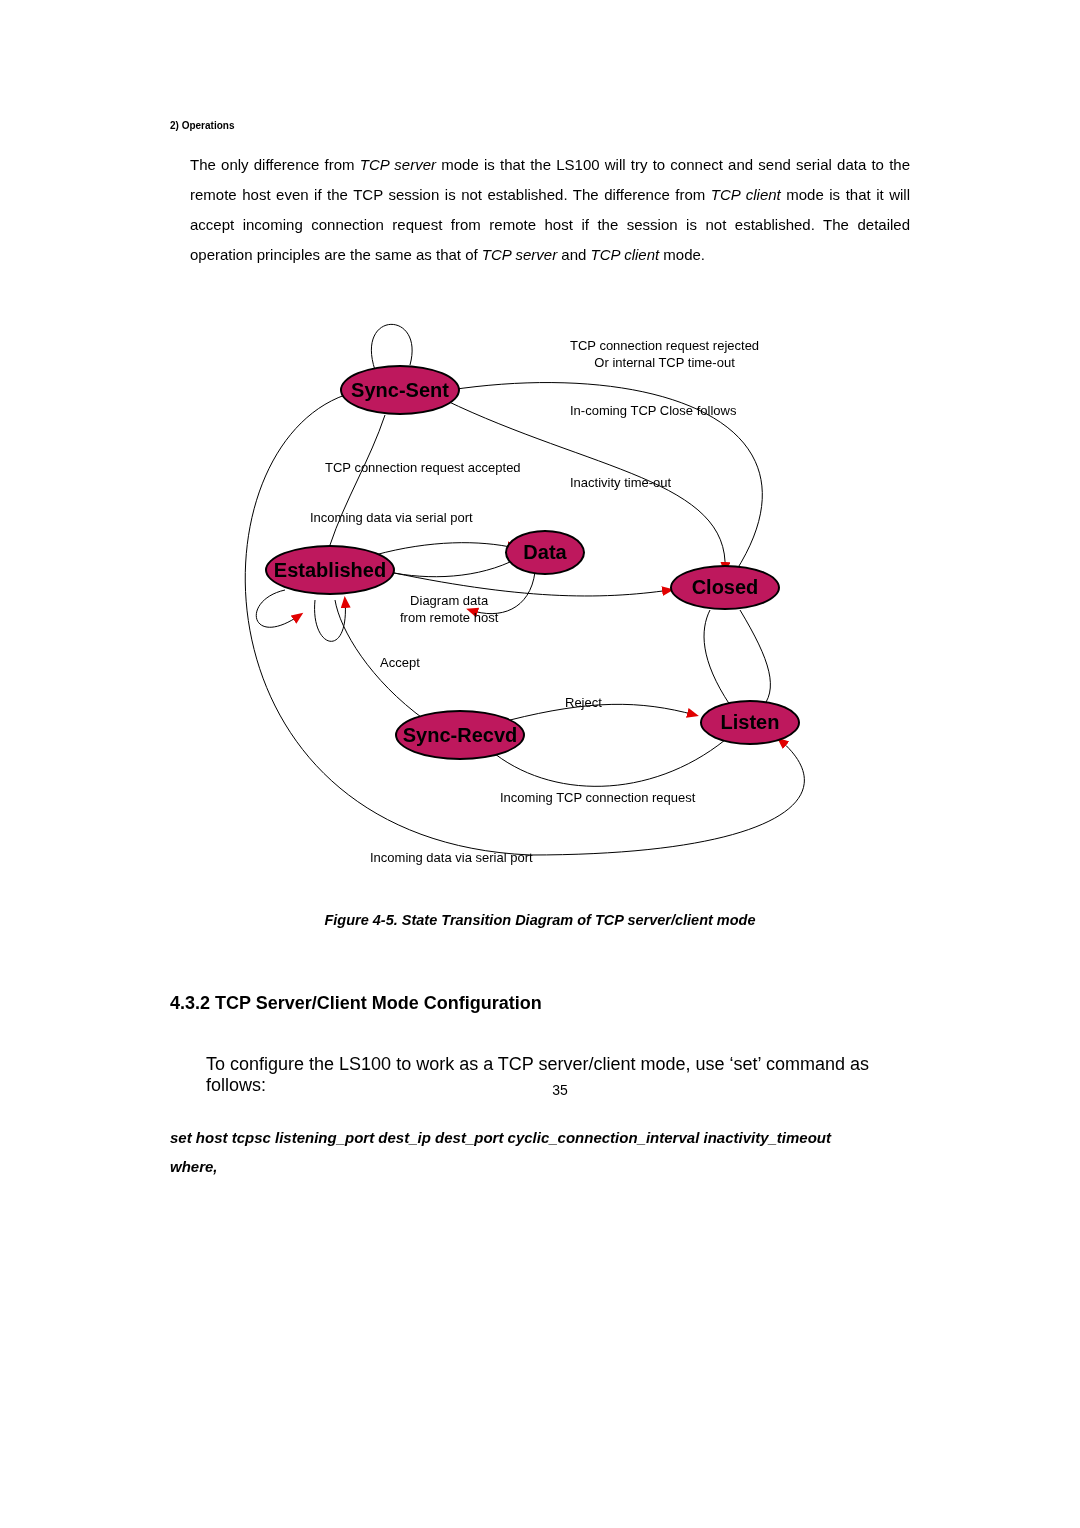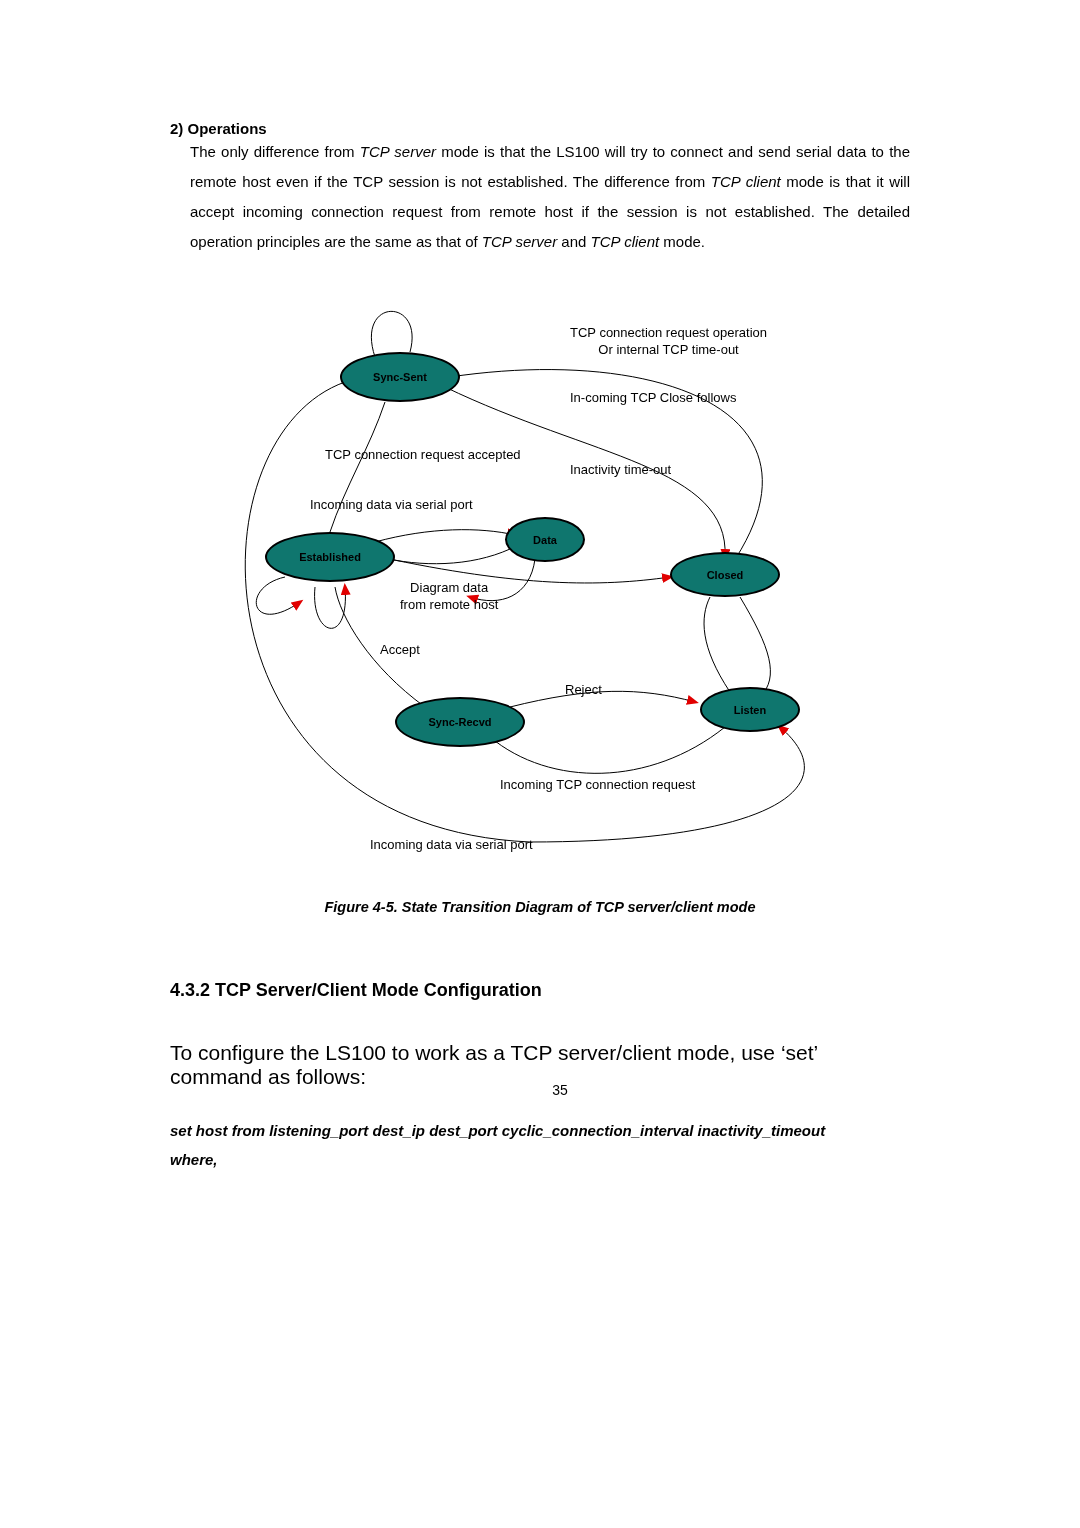--- a/index.html
+++ b/index.html
@@ -9,22 +9,22 @@
     background: #ffffff;
     font-family: Arial, Helvetica, sans-serif;
     color: #000000;
     position: relative;
   }
   .page {
     padding: 120px 170px 0 170px;
   }
   .h-ops {
     font-weight: bold;
-    font-size: 15px;
-    margin-bottom: 0;
+    font-size: 10px;
+    margin-bottom: 19px;
   }
   .body-para {
     font-size: 15px;
     line-height: 2.0;
     text-align: justify;
     margin-bottom: 28px;
     margin-left: 20px;
   }
   .italic { font-style: italic; }
 
@@ -37,26 +37,26 @@
   .diagram-wrap svg {
     position: absolute;
     top: 0; left: 0;
     width: 100%;
     height: 100%;
   }
   .state {
     position: absolute;
     border: 2.5px solid #000;
     border-radius: 50%;
-    background: #0f766e;
+    background: #be185d;
     display: flex;
     align-items: center;
     justify-content: center;
     font-weight: bold;
-    font-size: 11px;
+    font-size: 20px;
   }
   .dlabel {
     position: absolute;
     font-size: 13px;
     text-align: center;
     line-height: 1.3;
     white-space: nowrap;
   }
   .fig-caption {
     font-style: italic;
@@ -66,22 +66,23 @@
     font-weight: bold;
   }
 
   .h-sub {
     font-weight: bold;
     font-size: 18px;
     margin-top: 65px;
     margin-bottom: 40px;
   }
   .body-line {
-    font-size: 21px;
+    font-size: 18px;
     margin-bottom: 28px;
+    margin-left: 36px;
   }
   .cmd {
     font-weight: bold;
     font-style: italic;
     font-size: 15px;
     line-height: 1.9;
   }
   .page-num {
     position: absolute;
     bottom: 430px;
@@ -148,21 +149,21 @@
     </svg>
 
     <div class="state" style="left:170px; top:65px; width:120px; height:50px;">Sync-Sent</div>
     <div class="state" style="left:95px; top:245px; width:130px; height:50px;">Established</div>
     <div class="state" style="left:335px; top:230px; width:80px; height:45px;">Data</div>
     <div class="state" style="left:500px; top:265px; width:110px; height:45px;">Closed</div>
     <div class="state" style="left:225px; top:410px; width:130px; height:50px;">Sync-Recvd</div>
     <div class="state" style="left:530px; top:400px; width:100px; height:45px;">Listen</div>
 
     <div class="dlabel" style="left:400px; top:38px;">
-      <span>TCP connection request operation</span><br>
+      <span>TCP connection request rejected</span><br>
       <span>Or internal TCP time-out</span>
     </div>
     <div class="dlabel" style="left:400px; top:103px;">In-coming TCP Close follows</div>
     <div class="dlabel" style="left:155px; top:160px;">TCP connection request accepted</div>
     <div class="dlabel" style="left:400px; top:175px;">Inactivity time-out</div>
     <div class="dlabel" style="left:140px; top:210px;">Incoming data via serial port</div>
     <div class="dlabel" style="left:230px; top:293px;">
       <span>Diagram data</span><br>
       <span>from remote host</span>
     </div>
@@ -172,18 +173,18 @@
     <div class="dlabel" style="left:200px; top:550px;">Incoming data via serial port</div>
   </div>
 
   <div class="fig-caption">Figure 4-5. State Transition Diagram of TCP server/client mode</div>
 
   <div class="h-sub">4.3.2 TCP Server/Client Mode Configuration</div>
 
   <p class="body-line">To configure the LS100 to work as a TCP server/client mode, use ‘set’ command as follows:</p>
 
   <p class="cmd">
-    <span>set host from listening_port dest_ip dest_port cyclic_connection_interval inactivity_timeout</span><br>
+    <span>set host tcpsc listening_port dest_ip dest_port cyclic_connection_interval inactivity_timeout</span><br>
     <span>where,</span>
   </p>
 </div>
 
 <div class="page-num">35</div>
 
 </body></html>

